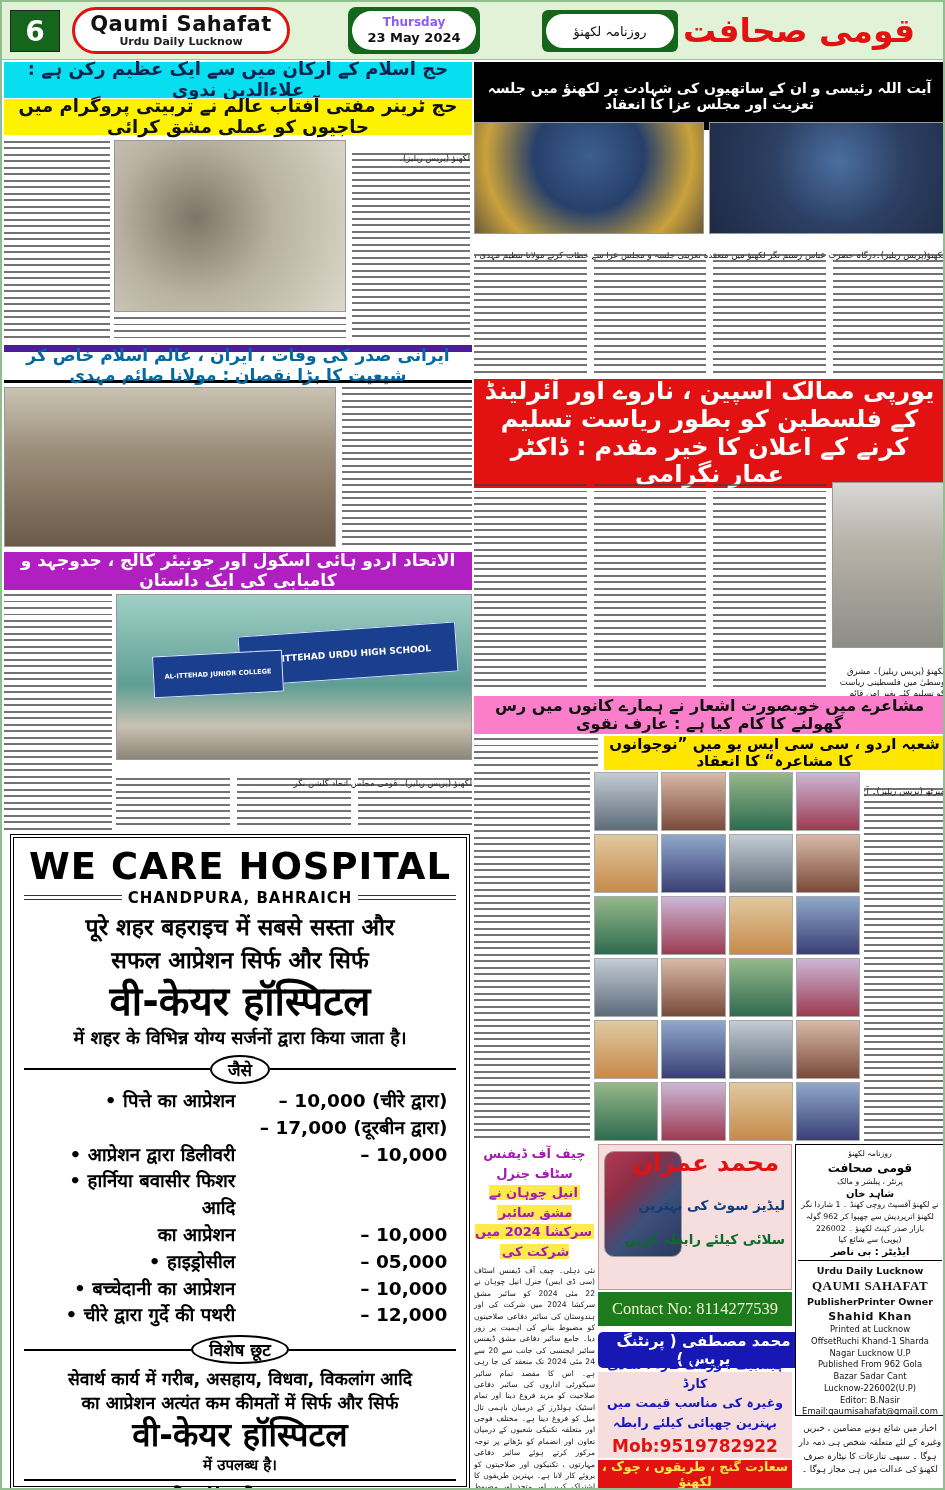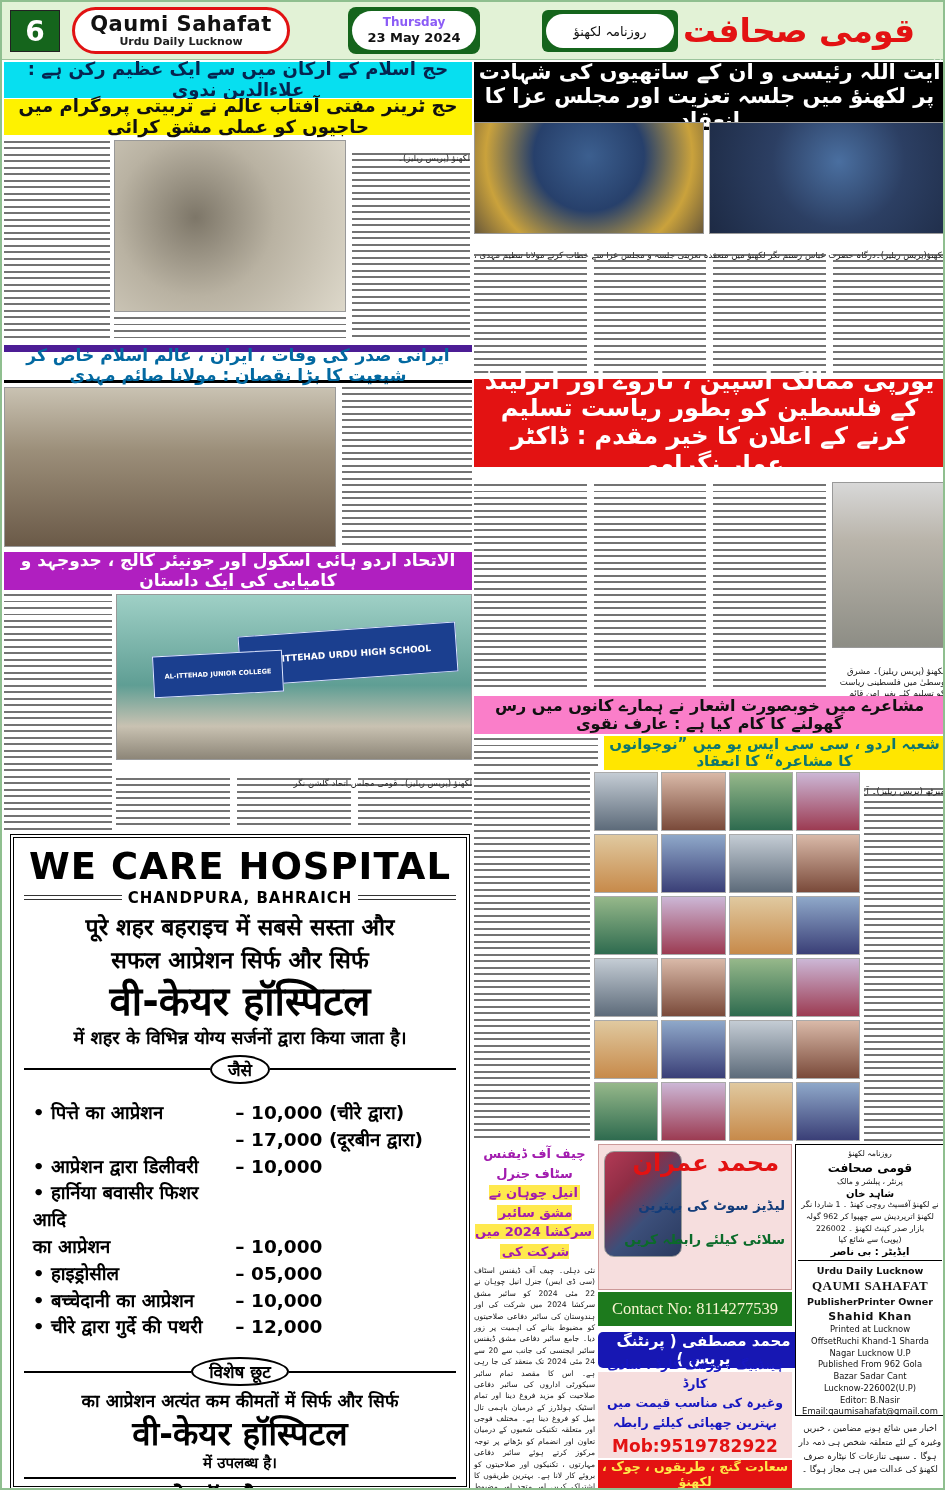--- a/index.html
+++ b/index.html
@@ -26,24 +26,24 @@
   .urdutitle{right:10px;top:4px;width:250px;height:48px;color:#e31212;font-size:33px;font-weight:bold;
              display:flex;align-items:center;justify-content:flex-end;}
 
   
   .hl{font-weight:bold;line-height:1.15;}
   .hl-cyan{left:2px;top:60px;width:468px;height:36px;background:#07dff0;color:#06244f;font-size:18px;}
   .hl-yellow{left:2px;top:97px;width:468px;height:36px;background:#fef200;color:#111;font-size:18px;}
   .hl-blackL{left:2px;top:343px;width:468px;height:38px;background:#fff;border-top:7px solid #4c1d95;
              border-bottom:3px solid #000;color:#0369a1;font-size:17px;}
   .hl-purple{left:2px;top:550px;width:468px;height:38px;background:#b01fc0;color:#fff;font-size:17px;}
-  .hl-blackR{left:472px;top:60px;width:471px;height:68px;background:#000;color:#fff;font-size:21px;}
-  .hl-red{left:472px;top:377px;width:471px;height:88px;background:#e31212;color:#fff;font-size:24px;padding:4px 10px;}
+  .hl-blackR{left:472px;top:60px;width:471px;height:68px;background:#000;color:#fff;font-size:14px;}
+  .hl-red{left:472px;top:377px;width:471px;height:109px;background:#e31212;color:#fff;font-size:24px;padding:4px 10px;}
   .hl-pink{left:472px;top:694px;width:471px;height:38px;background:#fa7ec9;color:#111;font-size:16px;}
-  .hl-ysub{left:602px;top:734px;width:341px;height:34px;background:#ffe600;color:#0f766e;font-size:15px;}
+  .hl-ysub{left:602px;top:734px;width:341px;height:34px;background:#ffe600;color:#000000;font-size:15px;}
 
   
   .tsim{background:repeating-linear-gradient(180deg,#3c3c3c 0,#3c3c3c 1.6px,transparent 1.6px,transparent 6.5px);opacity:.72;}
   .cols{display:flex;gap:7px;}
   .cols>div{flex:1;}
 
   
   .ph{border:1px solid #999;}
   .ph-hajj{background:radial-gradient(circle at 35% 45%,#7d7668 0%,#b9b2a2 45%,#ddd8ca 100%);}
   .ph-clerics{background:linear-gradient(180deg,#c9c2b2 0%,#9b8e79 40%,#6b5a48 100%);}
@@ -72,21 +72,21 @@
   .hosp .title{font-size:37px;font-weight:bold;letter-spacing:1px;line-height:1.05;margin-top:6px;}
   .subrow{display:flex;align-items:center;gap:6px;margin:2px 0 4px;}
   .subrow .ln{flex:1;border-top:1px solid #333;border-bottom:1px solid #333;height:3px;}
   .subrow .st{font-size:15px;font-weight:bold;letter-spacing:1px;}
   .hosp .hline{font-size:23px;font-weight:bold;line-height:1.45;}
   .hosp .bigname{font-size:40px;font-weight:bold;line-height:1.15;}
   .hosp .surg{font-size:18px;font-weight:bold;line-height:1.3;margin-top:2px;}
   .ovalrow{display:flex;align-items:center;margin:6px 0 4px;}
   .ovalrow:before,.ovalrow:after{content:"";flex:1;border-top:2px solid #000;}
   .oval{border:2px solid #000;border-radius:50%;padding:1px 16px;font-size:17px;font-weight:bold;background:#fff;}
-  .plist{width:96%;margin:16px auto;text-align:left;}
+  .plist{width:96%;margin:4px auto;text-align:right;}
   .prow{display:flex;align-items:baseline;font-weight:bold;font-size:18.5px;line-height:1.45;}
   .pname{flex:1;}
   .pprice{width:212px;}
   .disc{font-size:17.5px;font-weight:bold;line-height:1.35;}
   .bigname2{font-size:33px;font-weight:bold;line-height:1.1;margin-top:2px;}
   .avail{font-size:15px;font-weight:bold;}
   .hr2{border-top:2px solid #000;margin:5px 0;}
   .auth{font-size:27px;font-weight:bold;line-height:1.1;}
 
   
@@ -222,20 +222,21 @@
           <span class="pprice">–  10,000</span>
         </div>
       <div class="prow">
           <span class="pname">• चीरे द्वारा गुर्दे की पथरी</span>
           <span class="pprice">–  12,000</span>
         </div>
     </div>
     <div class="ovalrow">
       <span class="oval">विशेष छूट</span>
     </div>
+    <div class="disc">सेवार्थ कार्य में गरीब, असहाय, विधवा, विकलांग आदि</div>
     <div class="disc">का आप्रेशन अत्यंत कम कीमतों में सिर्फ और सिर्फ</div>
     <div class="bigname2">वी-केयर हॉस्पिटल</div>
     <div class="avail">में उपलब्ध है।</div>
     <div class="hr2"></div>
     <div class="auth">आज्ञा से-डॉ० फैसल अहमद</div>
 
   </div>
 
   <div class="abs hl hl-blackR ctr rtl">آیت اللہ رئیسی و ان کے ساتھیوں کی شہادت پر لکھنؤ میں جلسہ تعزیت اور مجلس عزا کا انعقاد</div>
 

